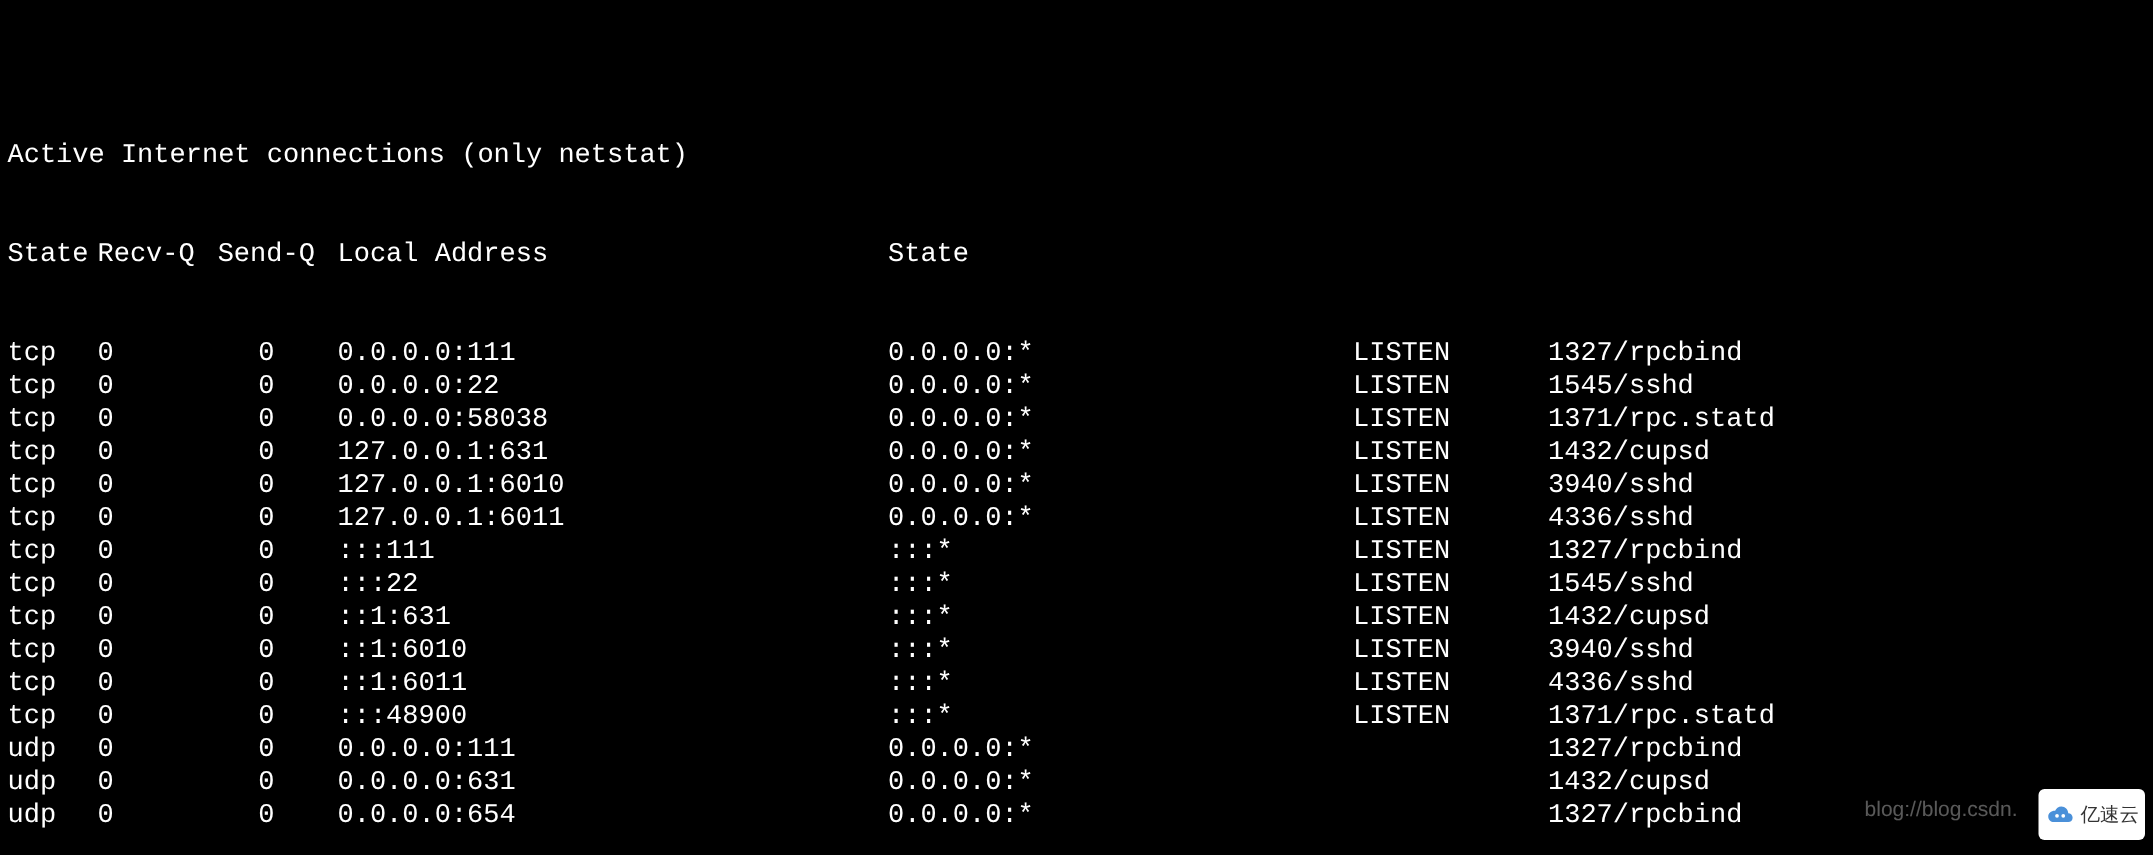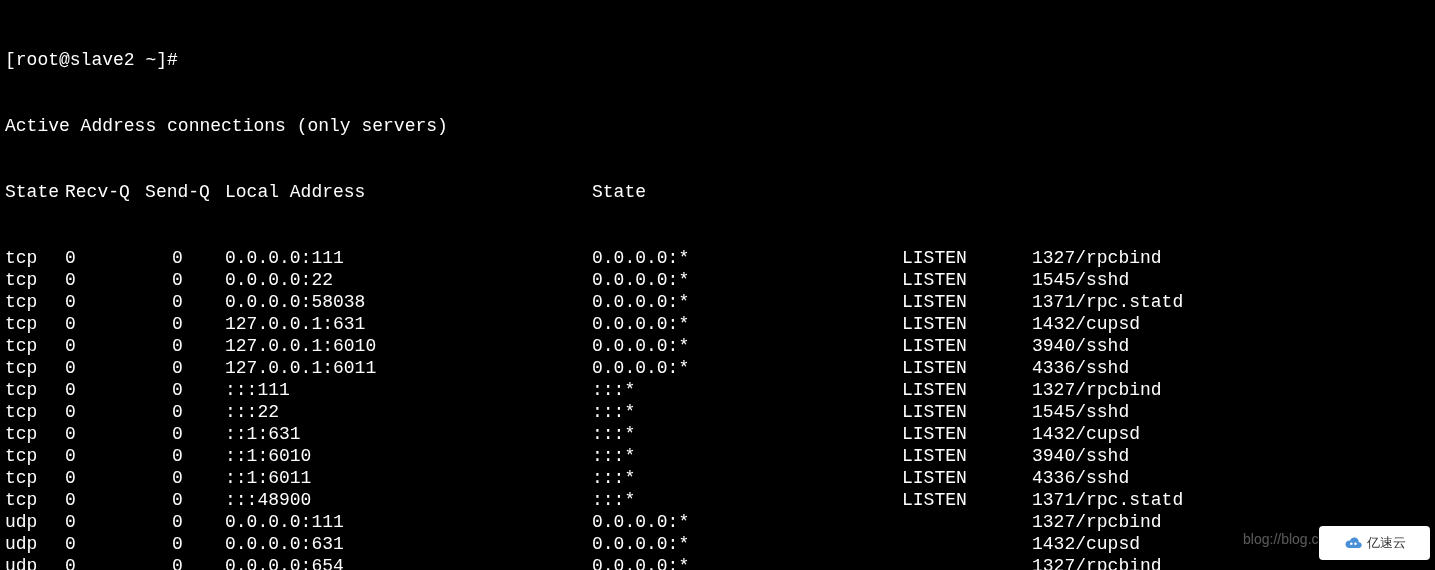--- a/index.html
+++ b/index.html
@@ -45,39 +45,39 @@
       font-size: 14px;
     }
     .watermark-logo {
       position: absolute;
       bottom: 10px;
       right: 5px;
       background: #fff;
       color: #333;
       font-family: 'Microsoft YaHei', sans-serif;
       font-size: 13px;
-      padding: 6px 24px;
+      padding: 6px 4px;
       border-radius: 4px;
       display: flex;
       align-items: center;
       gap: 4px;
     }
     .watermark-logo svg {
       width: 20px;
       height: 14px;
     }
   </style>
 </head>
 <body>
 
 <div class="terminal">
   <div class="prompt-line">
-    <span>[root@slave2 ~]# </span>
+    
   </div>
-  <div>Active Address connections (only servers)</div>
+  <div>Active Internet connections (only netstat)</div>
   <div class="row">
     <span class="col-proto">State</span><span class="col-recvq">Recv-Q</span><span class="col-sendq">Send-Q</span><span class="col-local">Local Address</span><span class="col-state">State</span>
   </div>
   <div id="rows-container"><div class="row"><span class="col-proto">tcp</span><span class="col-recvq">0</span><span class="col-sendq">0</span><span class="col-local">0.0.0.0:111</span><span class="col-foreign">0.0.0.0:*</span><span class="col-state">LISTEN</span><span class="col-pid">1327/rpcbind</span></div><div class="row"><span class="col-proto">tcp</span><span class="col-recvq">0</span><span class="col-sendq">0</span><span class="col-local">0.0.0.0:22</span><span class="col-foreign">0.0.0.0:*</span><span class="col-state">LISTEN</span><span class="col-pid">1545/sshd</span></div><div class="row"><span class="col-proto">tcp</span><span class="col-recvq">0</span><span class="col-sendq">0</span><span class="col-local">0.0.0.0:58038</span><span class="col-foreign">0.0.0.0:*</span><span class="col-state">LISTEN</span><span class="col-pid">1371/rpc.statd</span></div><div class="row"><span class="col-proto">tcp</span><span class="col-recvq">0</span><span class="col-sendq">0</span><span class="col-local">127.0.0.1:631</span><span class="col-foreign">0.0.0.0:*</span><span class="col-state">LISTEN</span><span class="col-pid">1432/cupsd</span></div><div class="row"><span class="col-proto">tcp</span><span class="col-recvq">0</span><span class="col-sendq">0</span><span class="col-local">127.0.0.1:6010</span><span class="col-foreign">0.0.0.0:*</span><span class="col-state">LISTEN</span><span class="col-pid">3940/sshd</span></div><div class="row"><span class="col-proto">tcp</span><span class="col-recvq">0</span><span class="col-sendq">0</span><span class="col-local">127.0.0.1:6011</span><span class="col-foreign">0.0.0.0:*</span><span class="col-state">LISTEN</span><span class="col-pid">4336/sshd</span></div><div class="row"><span class="col-proto">tcp</span><span class="col-recvq">0</span><span class="col-sendq">0</span><span class="col-local">:::111</span><span class="col-foreign">:::*</span><span class="col-state">LISTEN</span><span class="col-pid">1327/rpcbind</span></div><div class="row"><span class="col-proto">tcp</span><span class="col-recvq">0</span><span class="col-sendq">0</span><span class="col-local">:::22</span><span class="col-foreign">:::*</span><span class="col-state">LISTEN</span><span class="col-pid">1545/sshd</span></div><div class="row"><span class="col-proto">tcp</span><span class="col-recvq">0</span><span class="col-sendq">0</span><span class="col-local">::1:631</span><span class="col-foreign">:::*</span><span class="col-state">LISTEN</span><span class="col-pid">1432/cupsd</span></div><div class="row"><span class="col-proto">tcp</span><span class="col-recvq">0</span><span class="col-sendq">0</span><span class="col-local">::1:6010</span><span class="col-foreign">:::*</span><span class="col-state">LISTEN</span><span class="col-pid">3940/sshd</span></div><div class="row"><span class="col-proto">tcp</span><span class="col-recvq">0</span><span class="col-sendq">0</span><span class="col-local">::1:6011</span><span class="col-foreign">:::*</span><span class="col-state">LISTEN</span><span class="col-pid">4336/sshd</span></div><div class="row"><span class="col-proto">tcp</span><span class="col-recvq">0</span><span class="col-sendq">0</span><span class="col-local">:::48900</span><span class="col-foreign">:::*</span><span class="col-state">LISTEN</span><span class="col-pid">1371/rpc.statd</span></div><div class="row"><span class="col-proto">udp</span><span class="col-recvq">0</span><span class="col-sendq">0</span><span class="col-local">0.0.0.0:111</span><span class="col-foreign">0.0.0.0:*</span><span class="col-state"></span><span class="col-pid">1327/rpcbind</span></div><div class="row"><span class="col-proto">udp</span><span class="col-recvq">0</span><span class="col-sendq">0</span><span class="col-local">0.0.0.0:631</span><span class="col-foreign">0.0.0.0:*</span><span class="col-state"></span><span class="col-pid">1432/cupsd</span></div><div class="row"><span class="col-proto">udp</span><span class="col-recvq">0</span><span class="col-sendq">0</span><span class="col-local">0.0.0.0:654</span><span class="col-foreign">0.0.0.0:*</span><span class="col-state"></span><span class="col-pid">1327/rpcbind</span></div></div>
   
 </div>
 
 <div class="watermark-text">blog://blog.csdn.</div>
 <div class="watermark-logo">
   <svg viewBox="0 0 24 16">

